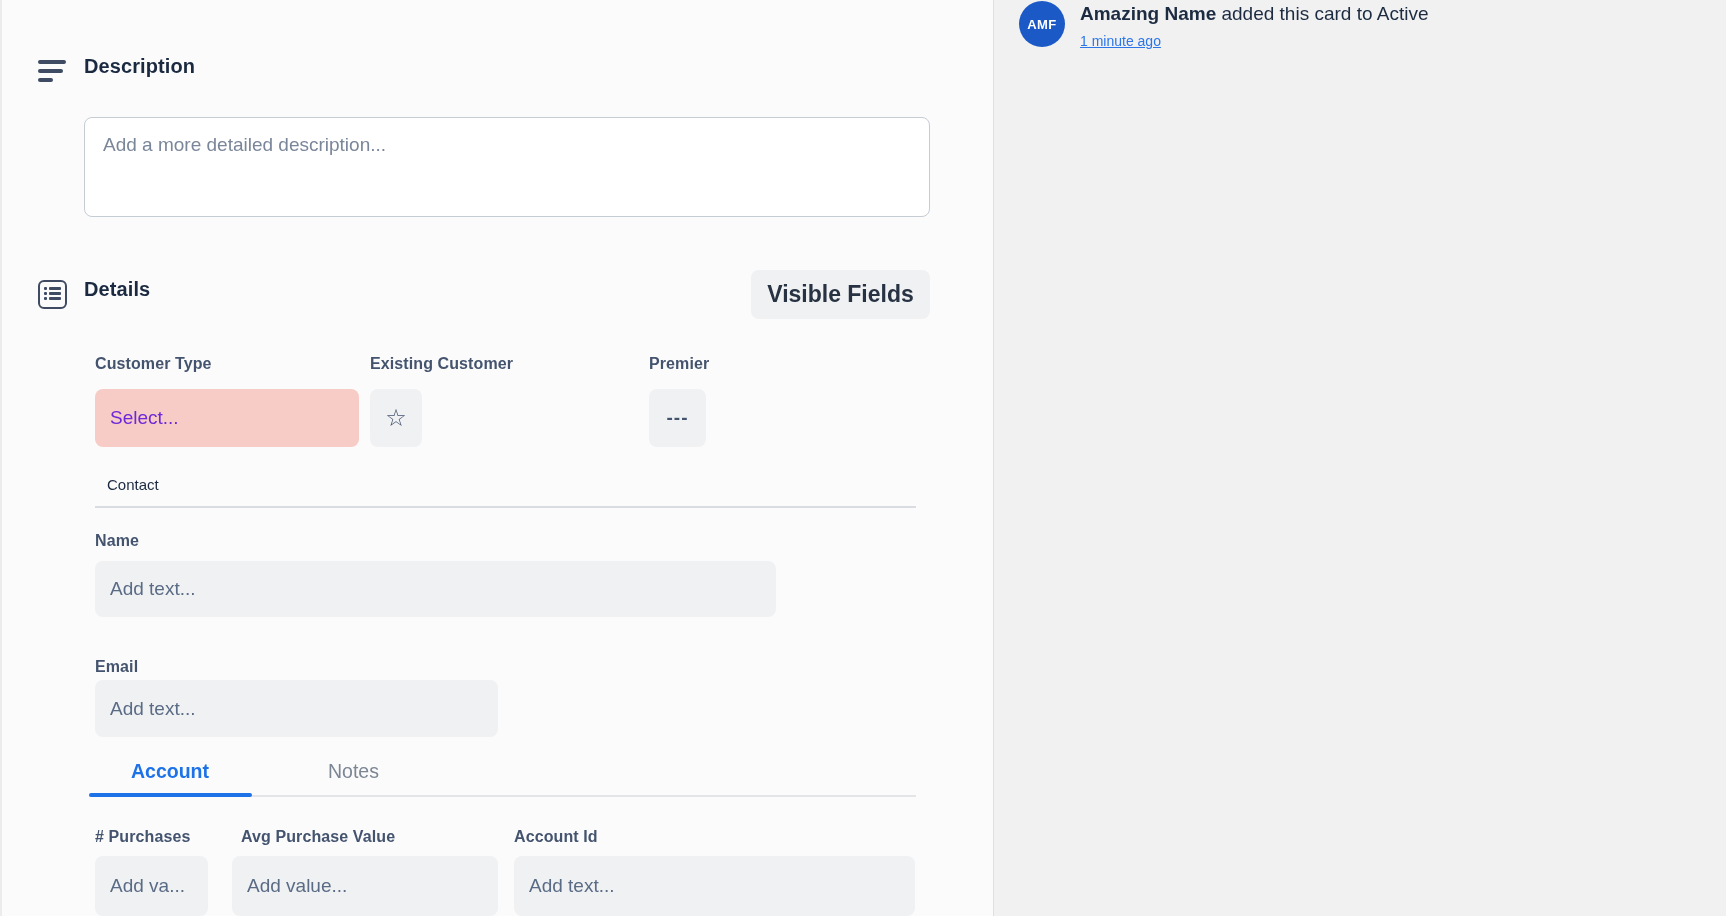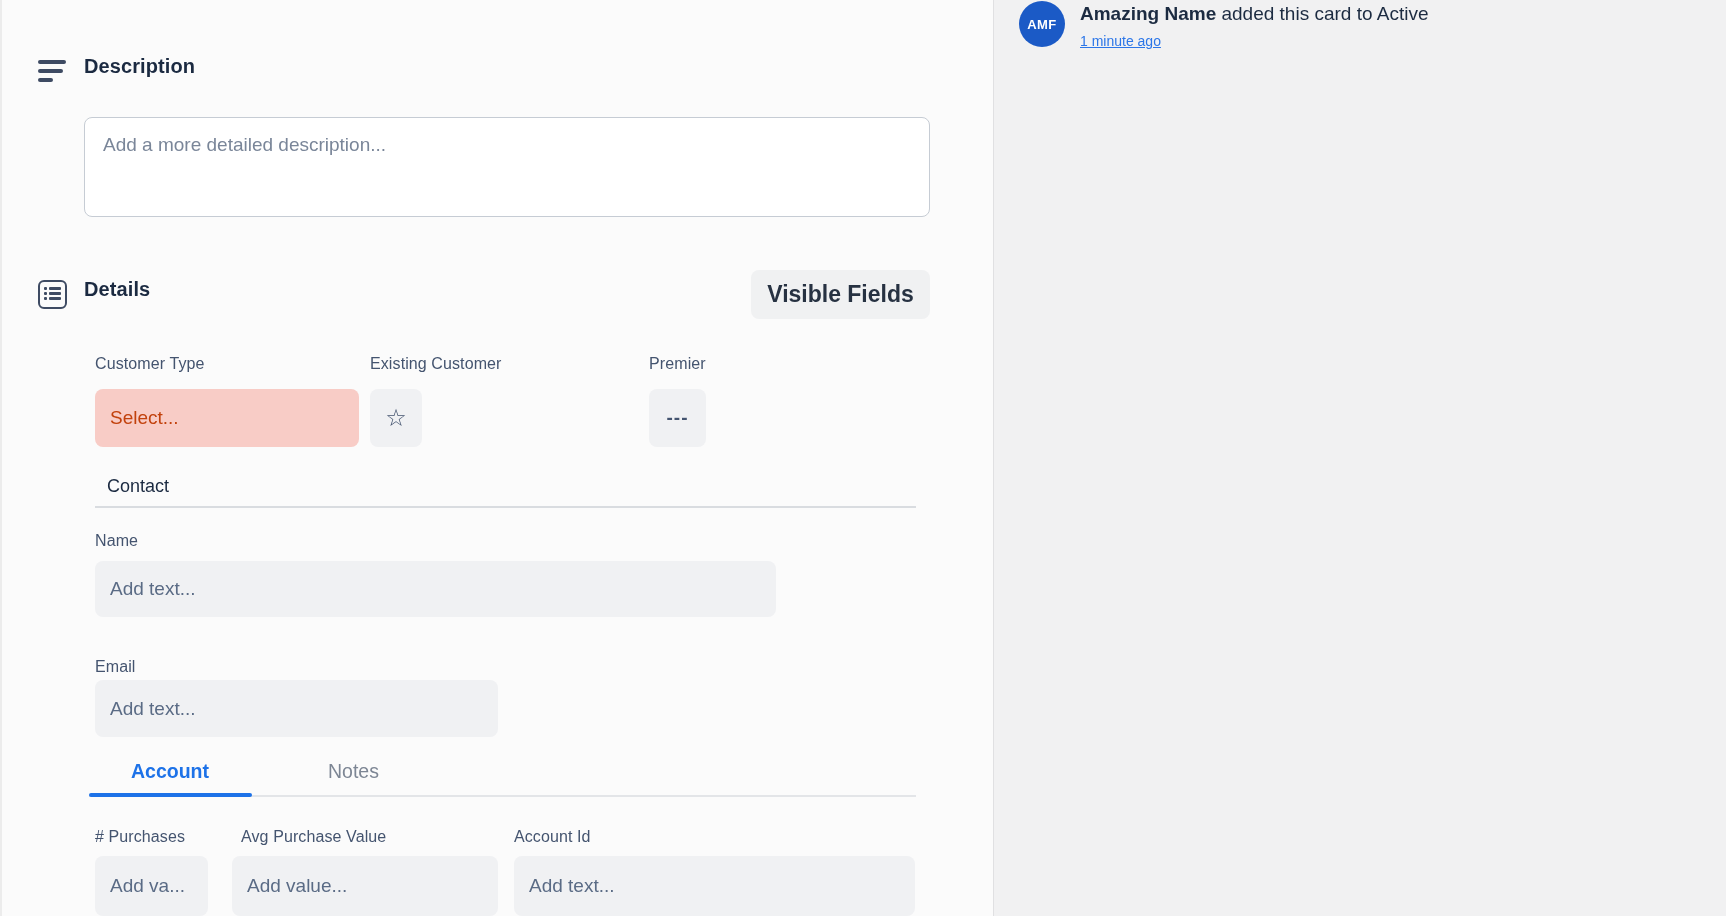--- a/index.html
+++ b/index.html
@@ -48,44 +48,44 @@
   .details-icon .ln { height: 2.5px; background: #3e4b63; border-radius: 1px; flex: 1; }
 
   .visible-fields-btn {
     position: absolute; left: 749px; top: 270px; width: 179px; height: 49px;
     background: #f0f1f2; border: none; border-radius: 8px;
     font-family: "Liberation Sans", sans-serif;
     font-size: 23px; font-weight: 600; color: #273242; cursor: pointer;
   }
 
   .field-label {
-    position: absolute; font-size: 16px; font-weight: 400; color: #44546f;
+    position: absolute; font-size: 16px; font-weight: 700; color: #44546f;
     letter-spacing: 0.1px; white-space: nowrap;
   }
 
   .cf-box {
     position: absolute; top: 389px; height: 58px; border-radius: 8px;
     display: flex; align-items: center; cursor: pointer;
   }
   .cf-select {
     left: 93px; width: 264px; background: #f8ccc6;
-    font-size: 19px; color: #c2410c; padding-left: 15px;
+    font-size: 19px; color: #6d28d9; padding-left: 15px;
   }
   .cf-star {
     left: 368px; width: 52px; background: #f0f1f3; justify-content: center;
     font-size: 24px; color: #44546f; line-height: 1;
   }
   .cf-premier {
     left: 647px; width: 57px; background: #f0f1f3; justify-content: center;
     font-size: 19px; font-weight: 700; color: #44546f; letter-spacing: 1px;
   }
 
   .contact-title {
     position: absolute; left: 105px; top: 476px;
-    font-size: 18px; font-weight: 500; color: #1b2a41;
+    font-size: 15px; font-weight: 500; color: #1b2a41;
   }
   .contact-rule {
     position: absolute; left: 93px; top: 506px; width: 821px; height: 2px;
     background: #d9dce0;
   }
 
   .text-input {
     position: absolute; background: #f0f1f3; border: none; border-radius: 8px;
     font-family: "Liberation Sans", sans-serif;
     font-size: 19px; color: #172b4d; padding-left: 15px; outline: none;

